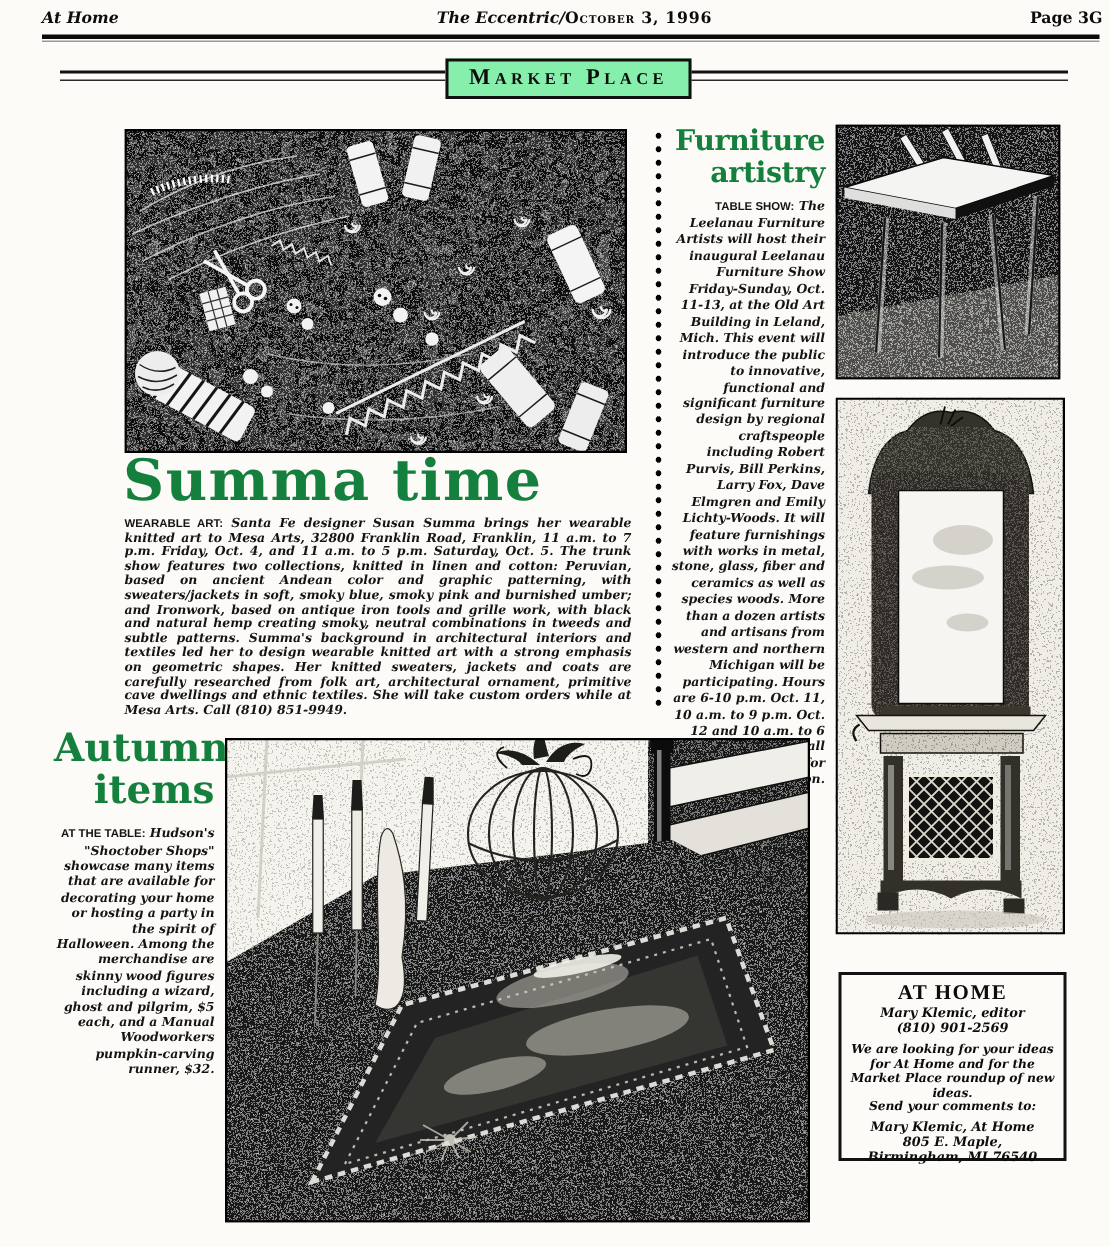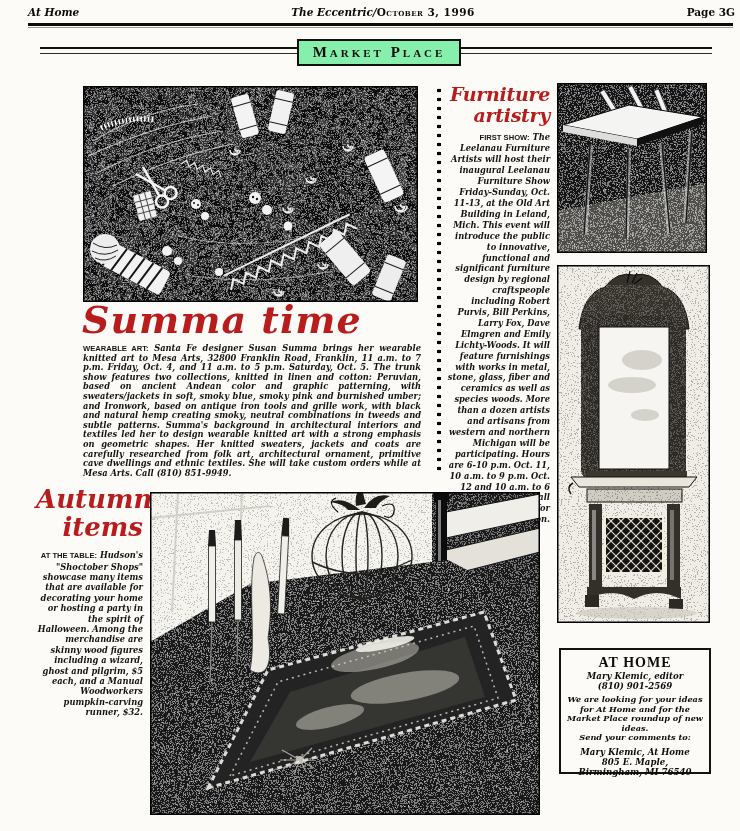--- a/index.html
+++ b/index.html
@@ -17,21 +17,21 @@
   .rule-shadow{left:28px;right:28px;top:27px;height:1px;background:#9a9a94;}
   
   .banner-rule{top:47px;height:4px;border-top:2px solid #121212;border-bottom:1.5px solid #2a2a2a;}
   .banner-rule.left{left:40px;width:257px;}
   .banner-rule.right{left:457px;width:255px;}
   .banner-box{left:297px;top:39px;width:160px;height:23px;background:#86efac;
       border:2.5px solid #101010;text-align:center;z-index:2;}
   .banner-box span{display:block;font-variant:small-caps;font-weight:bold;font-size:15px;
       letter-spacing:3px;line-height:23px;font-family:"Liberation Serif", serif;}
   
-  .hl{font-weight:bold;font-family:"DejaVu Serif", serif;color:#b91c1c;font-style:italic;}
+  .hl{font-weight:bold;font-family:"DejaVu Serif", serif;color:#15803d;}
   .hl-summa{left:82px;top:301px;font-size:38px;letter-spacing:1px;line-height:1;}
   .body-txt{font-size:8.3px;font-weight:bold;font-style:italic;line-height:9.6px;
       font-family:"DejaVu Serif", serif;color:#141414;}
   .lead-in{font-style:normal;font-family:"Liberation Sans", sans-serif;font-weight:bold;
       font-size:7.6px;}
   .summa-body{left:83px;top:344px;width:338px;text-align:justify;}
   .dotted-sep{left:436px;top:86px;width:6px;height:387px;
       background-image:radial-gradient(circle 1.9px, #000 1.8px, transparent 2.1px);
       background-size:6px 9px;background-repeat:repeat-y;background-position:center top;}
   .furn-col{left:447px;top:84px;width:103px;text-align:right;}
@@ -211,21 +211,21 @@
   <div class="abs body-txt summa-body">
     <span class="lead-in">WEARABLE ART:</span>
     <span>Santa Fe designer Susan Summa brings her wearable knitted art to Mesa Arts, 32800 Franklin Road, Franklin, 11 a.m. to 7 p.m. Friday, Oct. 4, and 11 a.m. to 5 p.m. Saturday, Oct. 5. The trunk show features two collections, knitted in linen and cotton: Peruvian, based on ancient Andean color and graphic patterning, with sweaters/jackets in soft, smoky blue, smoky pink and burnished umber; and Ironwork, based on antique iron tools and grille work, with black and natural hemp creating smoky, neutral combinations in tweeds and subtle patterns. Summa's background in architectural interiors and textiles led her to design wearable knitted art with a strong emphasis on geometric shapes. Her knitted sweaters, jackets and coats are carefully researched from folk art, architectural ornament, primitive cave dwellings and ethnic textiles. She will take custom orders while at Mesa Arts. Call (810) 851-9949.</span>
   </div>
 
   <div class="abs dotted-sep"></div>
 
   <div class="abs furn-col">
     <div class="hl hl-furn">Furniture artistry</div>
     <div class="body-txt furn-body">
-      <span class="lead-in">FIRST SHOW:</span>
+      <span class="lead-in">TABLE SHOW:</span>
       <span>The Leelanau Furniture Artists will host their inaugural Leelanau Furniture Show Friday-Sunday, Oct. 11-13, at the Old Art Building in Leland, Mich. This event will introduce the public to innovative, functional and significant furniture design by regional craftspeople including Robert Purvis, Bill Perkins, Larry Fox, Dave Elmgren and Emily Lichty-Woods. It will feature furnishings with works in metal, stone, glass, fiber and ceramics as well as species woods. More than a dozen artists and artisans from western and northern Michigan will be participating. Hours are 6-10 p.m. Oct. 11, 10 a.m. to 9 p.m. Oct. 12 and 10 a.m. to 6 p.m. Oct. 13. Call (616) 386-7568 for information.</span>
     </div>
   </div>
 
   <svg class="abs" style="left:557px;top:83px;" width="150" height="170" viewBox="0 0 150 170">
     <rect width="150" height="170" fill="#141414"></rect>
     <polygon points="0,128 150,100 150,170 0,170" fill="#d6d3c9" opacity="0.3"></polygon>
     <rect width="150" height="170" filter="url(#fw)" opacity="0.8"></rect>
     <g stroke="#e6e6e4" stroke-width="4" opacity="0.5">
       <line x1="34" y1="62" x2="28" y2="152"></line>

